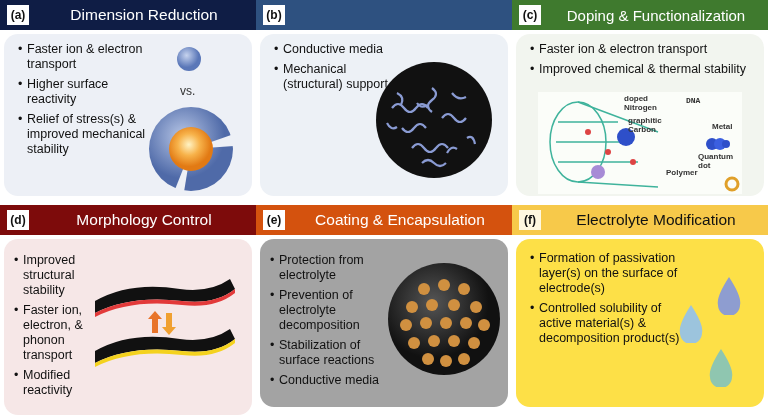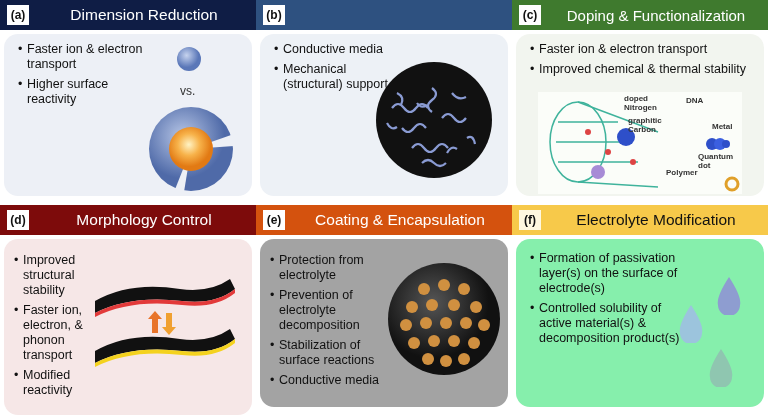--- a/index.html
+++ b/index.html
@@ -18,20 +18,21 @@
 
 <div class="panel" style="left:0;top:0;height:200px;">
   <div class="hdr" style="background:#0f1d45;">
     <div class="tag">(a)</div>
     <div class="title">Dimension Reduction</div>
   </div>
   <div class="body" style="background:#edf0f6;top:34px;height:162px;">
     <ul style="left:14px;top:8px;width:130px;">
       <li>Faster ion &amp; electron transport</li>
       <li>Higher surface reactivity</li>
+      <li>Relief of stress(s) &amp; improved mechanical stability</li>
     </ul>
     <svg style="position:absolute;left:172px;top:12px;" width="26" height="26">
       <defs>
           <radialGradient id="gb" cx="40%" cy="35%">
             <stop offset="0" stop-color="#c6d3ee"></stop>
             <stop offset="1" stop-color="#5a77b8"></stop>
           </radialGradient>
         </defs>
       <circle cx="13" cy="13" r="12" fill="url(#gb)"></circle>
     </svg>
@@ -103,21 +104,21 @@
           <path d="M20 30 h60 M18 50 h70 M20 70 h80"></path>
         </g>
         <circle cx="50" cy="40" r="3" fill="#d44"></circle>
           <circle cx="70" cy="60" r="3" fill="#d44"></circle>
         <circle cx="95" cy="70" r="3" fill="#d44"></circle>
         <circle cx="88" cy="45" r="9" fill="#2e4fc9"></circle>
         <circle cx="60" cy="80" r="7" fill="#a78bd6"></circle>
       </svg>
       <div style="position:absolute;left:86px;top:2px;width:50px;font-size:8px;font-weight:bold;color:#333;">doped Nitrogen</div>
       <div style="position:absolute;left:90px;top:24px;width:50px;font-size:8px;font-weight:bold;color:#333;">graphitic Carbon</div>
-      <div style="position:absolute;left:148px;top:4px;font-size:8px;font-weight:bold;color:#333;">DNA</div>
+      <div style="position:absolute;left:148px;top:4px;font-size:8px;font-weight:bold;color:#333;font-family:Liberation Mono, monospace;">DNA</div>
       <div style="position:absolute;left:174px;top:30px;font-size:8px;font-weight:bold;color:#333;">Metal</div>
       <div style="position:absolute;left:160px;top:60px;width:44px;font-size:8px;font-weight:bold;color:#333;">Quantum dot</div>
       <div style="position:absolute;left:128px;top:76px;font-size:8px;font-weight:bold;color:#333;">Polymer</div>
       <svg width="24" height="16" style="position:absolute;left:168px;top:44px;">
           <circle cx="6" cy="8" r="6" fill="#2e4fc9"></circle>
           <circle cx="14" cy="8" r="6" fill="#3b5fe0"></circle>
           <circle cx="20" cy="8" r="4" fill="#2e4fc9"></circle>
         </svg>
       <svg width="16" height="16" style="position:absolute;left:186px;top:84px;">
           <circle cx="8" cy="8" r="6" fill="none" stroke="#e0a02a" stroke-width="3"></circle>
@@ -191,21 +192,21 @@
       </g>
     </svg>
   </div>
 </div>
 
 <div class="panel" style="left:512px;top:205px;height:210px;">
   <div class="hdr" style="background:#f7c94a;">
     <div class="tag" style="background:#fff8e0;">(f)</div>
     <div class="title" style="color:#111;">Electrolyte Modification</div>
   </div>
-  <div class="body" style="background:#86efac;top:34px;height:168px;">
+  <div class="body" style="background:#fde047;top:34px;height:168px;">
     <ul style="left:14px;top:12px;width:150px;">
       <li>Formation of passivation layer(s) on the surface of electrode(s)</li>
       <li>Controlled solubility of active material(s) &amp; decomposition product(s)</li>
     </ul>
     <svg width="30" height="40" style="position:absolute;left:198px;top:36px;">
         <path d="M15 2 Q28 22 26 30 A11 11 0 0 1 4 30 Q2 22 15 2 Z" fill="#8e9dd0"></path>
       </svg>
     <svg width="30" height="40" style="position:absolute;left:160px;top:64px;">
         <path d="M15 2 Q28 22 26 30 A11 11 0 0 1 4 30 Q2 22 15 2 Z" fill="#9cc4dd"></path>
       </svg>

